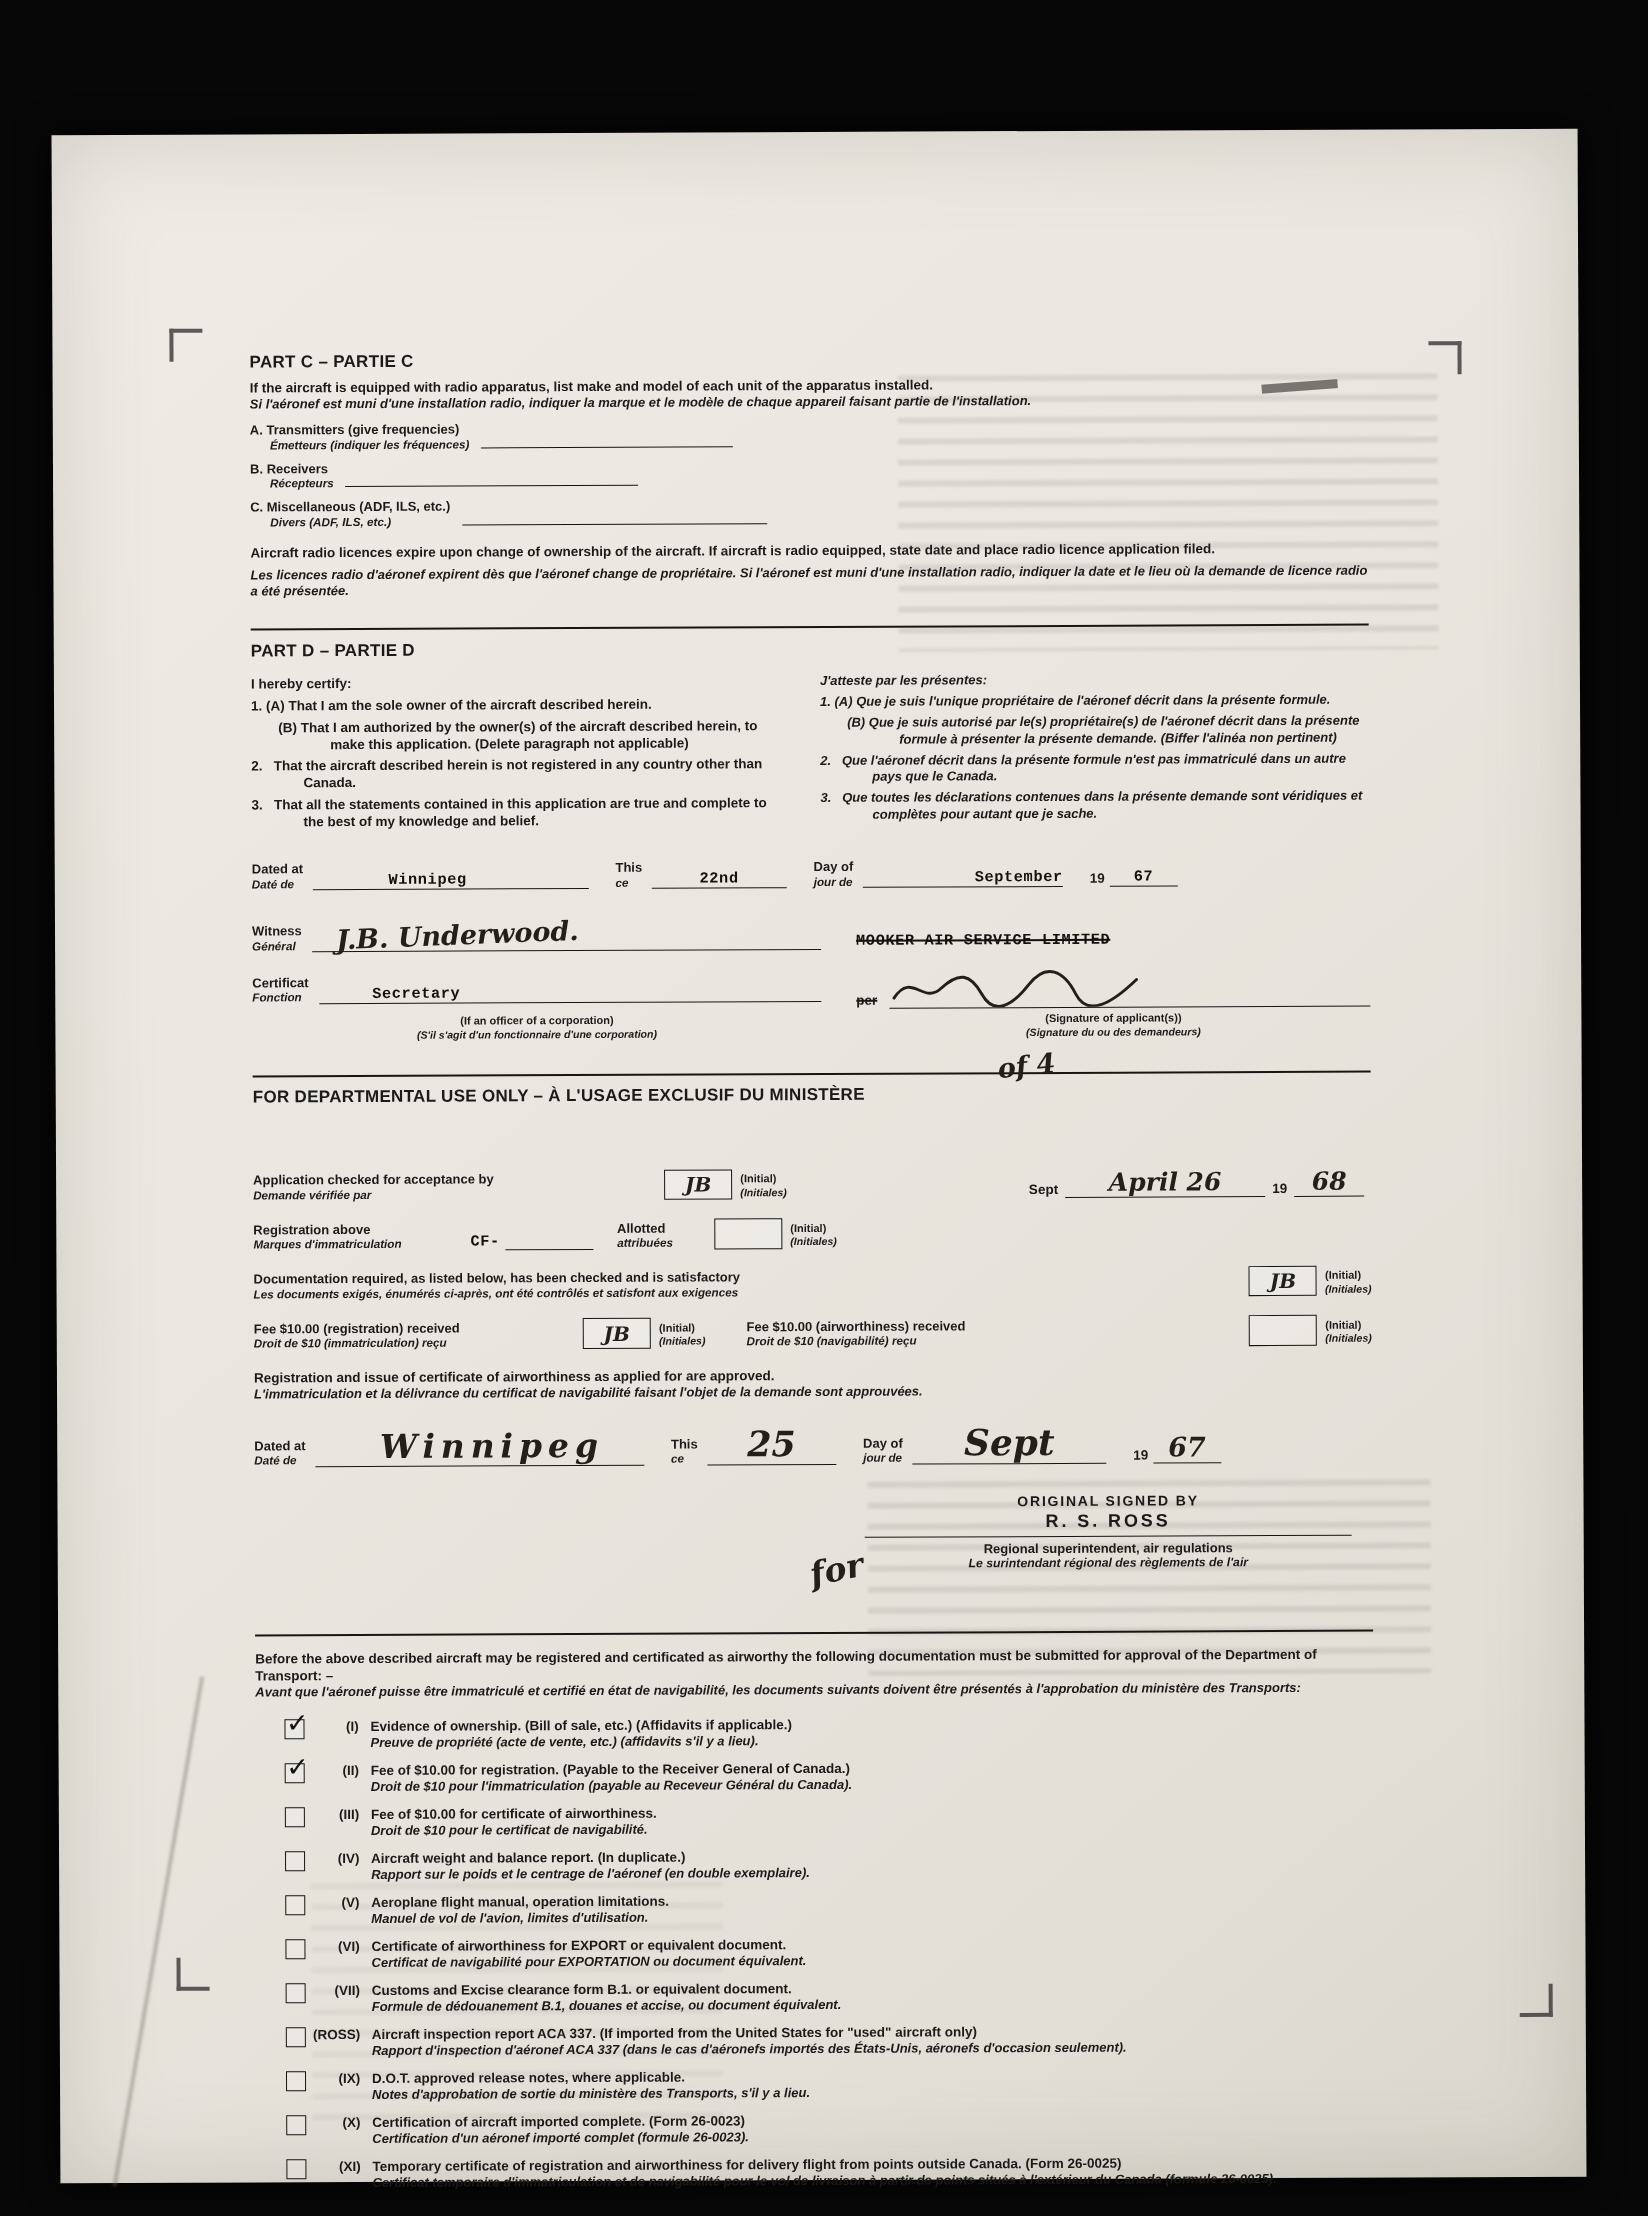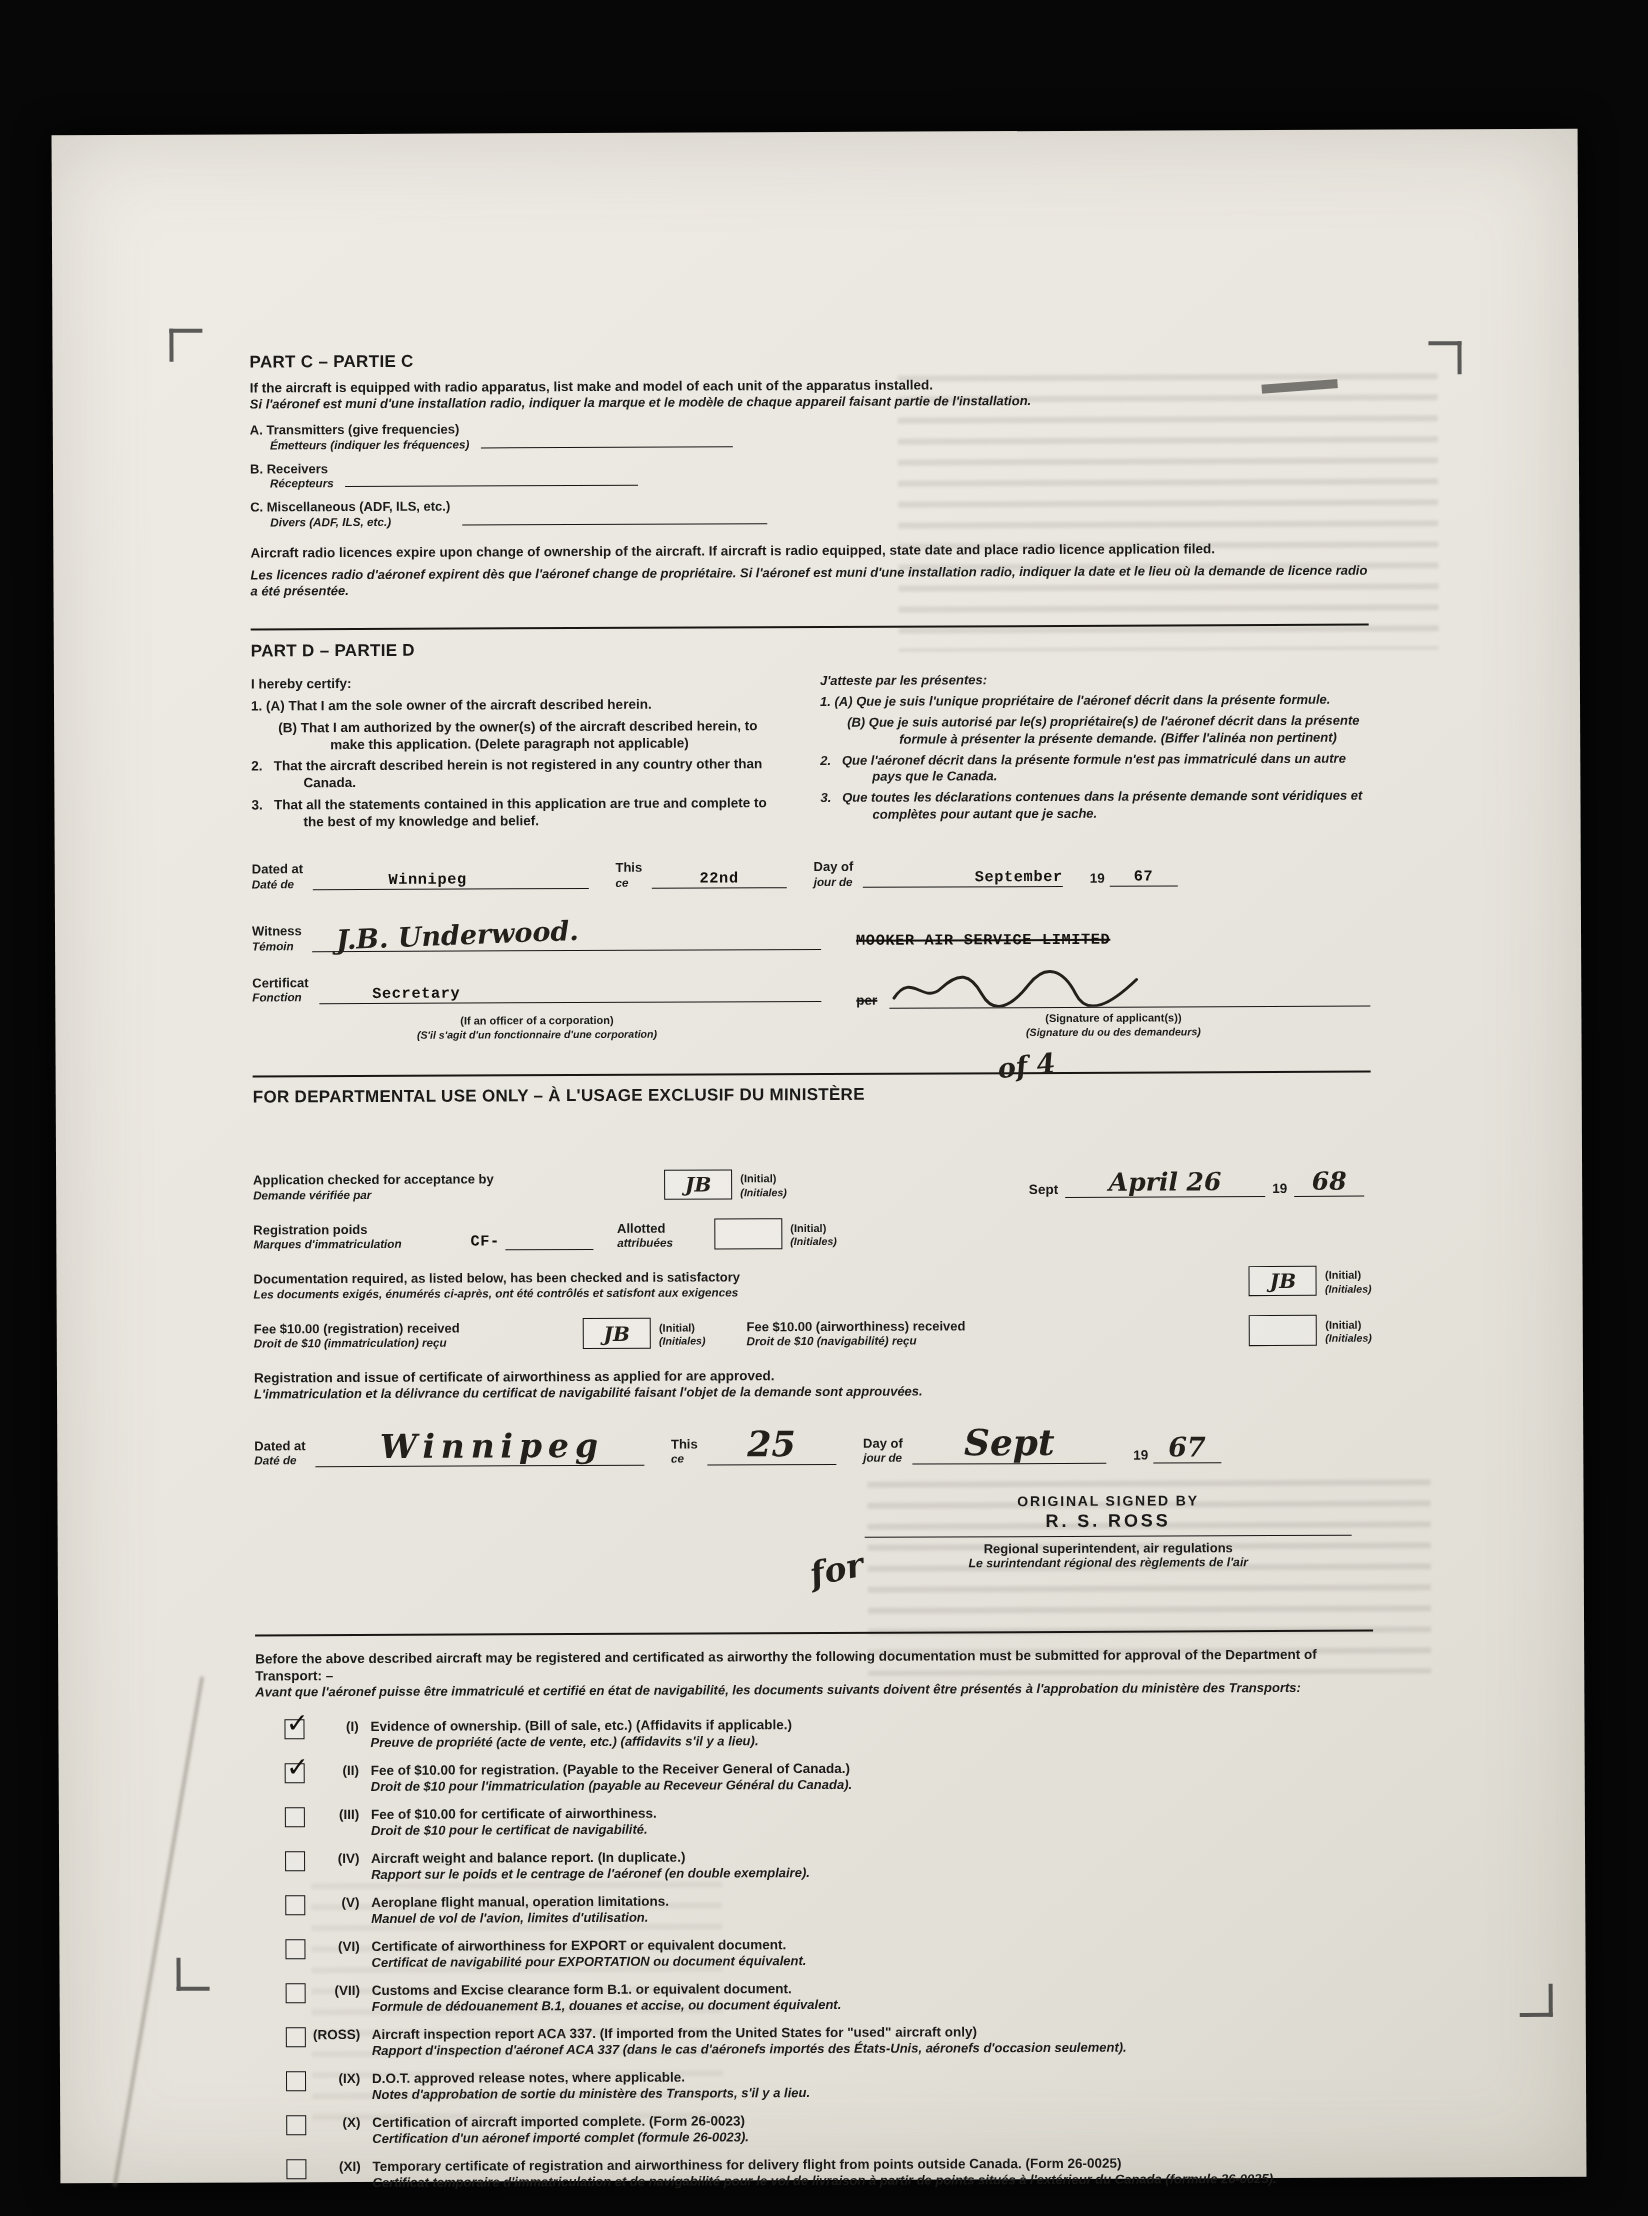--- a/index.html
+++ b/index.html
@@ -204,21 +204,21 @@
         <span class="en" style="margin-right:4.7px;">19</span>
         <div class="seg" style="width:68px;justify-content:center;">
           <span class="typed">67</span>
         </div>
       </div>
 
       <div class="sig-grid">
         <div class="wit-line">
           <div class="lbl2">
             <span class="l1">Witness</span>
-            <span class="l2">Témoin</span>
+            <span class="l2">Général</span>
           </div>
           <div class="seg" style="height:35px;padding-left:23.5px;">
             <span class="script" style="font-size:27px;transform:rotate(-2deg);">J.B. Underwood.</span>
           </div>
         </div>
         <div class="company-cell">
           <span class="typed strike">MOOKER AIR SERVICE LIMITED</span>
         </div>
 
         <div>
@@ -278,21 +278,21 @@
           </div>
           <span class="en">19</span>
           <div class="seg" style="width:70px;justify-content:center;height:33px;margin-top:44px;">
             <span class="script" style="font-size:25px;">68</span>
           </div>
         </div>
       </div>
 
       <div class="drow">
         <div class="lbl2" style="flex:0 0 217px;">
-          <span class="l1">Registration poids</span>
+          <span class="l1">Registration above</span>
           <span class="l2">Marques d'immatriculation</span>
         </div>
         <span class="typed" style="margin-right:5.9px;">CF-</span>
         <div class="seg" style="width:88px;"></div>
         <div class="lbl2" style="margin-left:23.5px;flex:0 0 97px;">
           <span class="l1">Allotted</span>
           <span class="l2">attribuées</span>
         </div>
         <div class="ibox"></div>
         <div class="lbl2 capstack">

